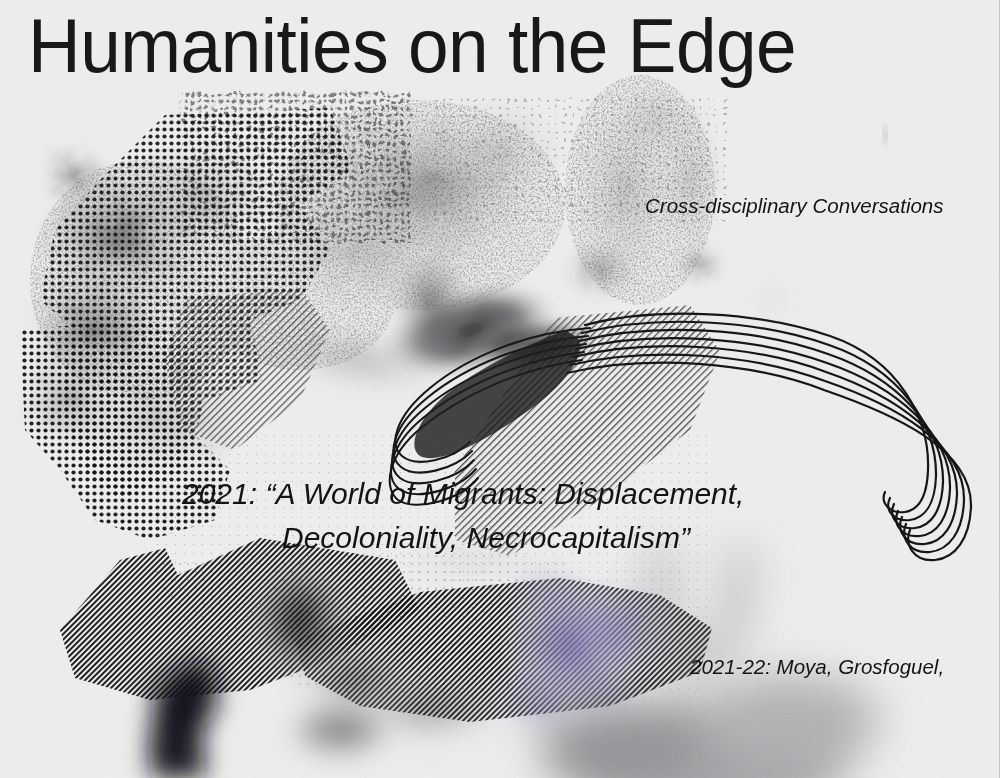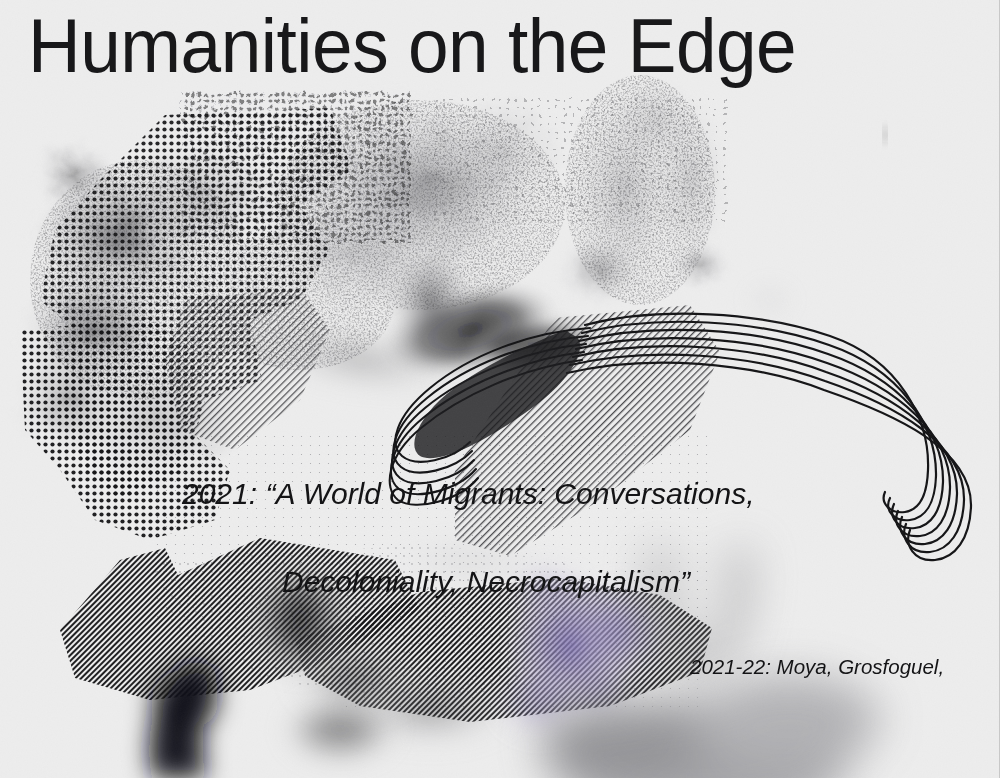--- a/index.html
+++ b/index.html
@@ -48,21 +48,21 @@
     left:182px; top:472px;
     width:640px;
     font-family:"Liberation Sans", sans-serif;
     font-style:italic;
     font-size:30px;
     font-weight:400;
     line-height:1.45;
     color:#141416;
     z-index:40;
   }
-  #theme .line2{display:block;padding-left:100px;margin-top:44px;}
+  #theme .line2{display:block;padding-left:100px;}
   #credits{
     position:absolute;
     left:690px; top:650px;
     width:300px;
     font-family:"Liberation Sans", sans-serif;
     font-style:italic;
     font-size:20.5px;
     font-weight:400;
     line-height:1.62;
     color:#141416;
@@ -334,23 +334,24 @@
     </g>
     <g opacity="0.4">
       <ellipse cx="470" cy="560" rx="90" ry="26" fill="url(#smokeC)" filter="url(#blurMd)"></ellipse>
     </g>
 
     <rect x="0" y="0" width="1000" height="778" filter="url(#grain)" opacity="0.5"></rect>
   </svg>
 
   <div id="title">Humanities on the Edge</div>
 
+  <div id="tagline">Cross-disciplinary Conversations</div>
 
   <div id="theme">
-    <span class="line1">2021: “A World of Migrants: Conversations,</span>
+    <span class="line1">2021: “A World of Migrants: Displacement,</span>
     <span class="line2">Decoloniality, Necrocapitalism”</span>
   </div>
 
   <div id="credits">
     <span>2021-22: Moya, Grosfoguel,</span><br>
   </div>
 
 </div>
 
 </body></html>

